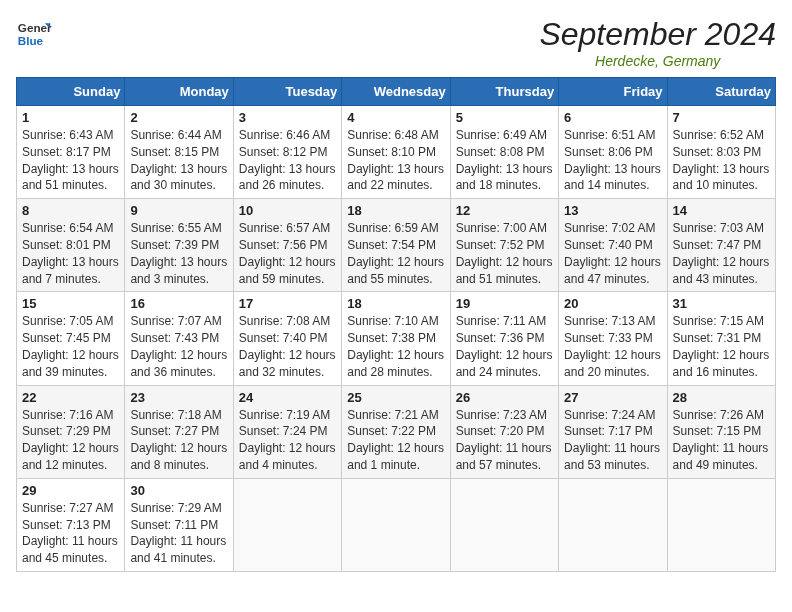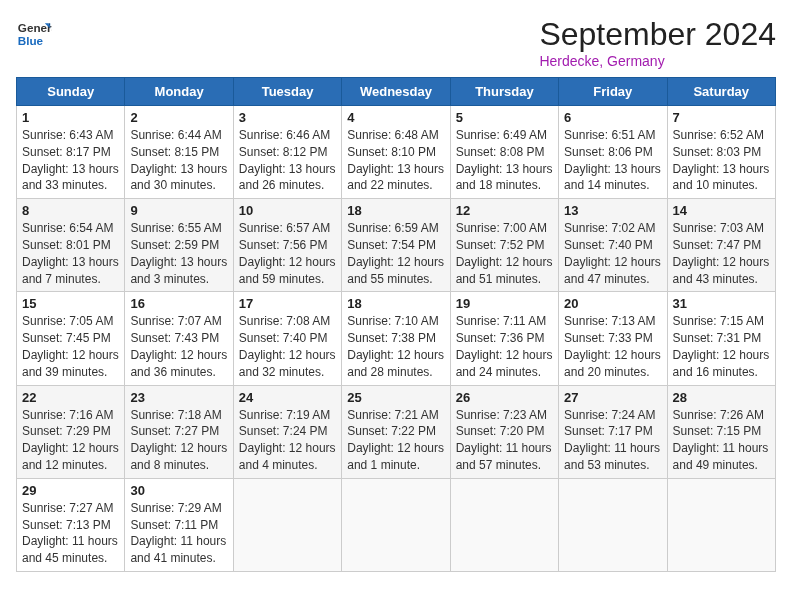--- a/index.html
+++ b/index.html
@@ -19,41 +19,42 @@
     .logo {
       display: flex;
       align-items: center;
       gap: 4px;
     }
     .logo-icon {
       width: 36px;
       height: 36px;
     }
     .title-area {
-      text-align: left;
+      text-align: center;
+      font-style: italic;
     }
     .month-title {
       font-size: 32px;
       font-weight: normal;
       color: #222;
     }
     .location {
       font-size: 14px;
-      color: #a21caf;
+      color: #4d7c0f;
     }
     .calendar {
       width: 100%;
       border-collapse: collapse;
       font-size: 11px;
     }
     .calendar th {
       background: #2a6db5;
       color: #fff;
       padding: 6px 4px;
-      text-align: center;
+      text-align: right;
       font-size: 13px;
       font-weight: bold;
       border: 1px solid #1a5a9a;
     }
     .calendar td {
       vertical-align: top;
       padding: 4px 5px;
       border: 1px solid #ccc;
       width: 108px;
       min-height: 70px;
@@ -108,21 +109,21 @@
       <th>Saturday</th>
     </tr>
   </thead>
   <tbody id="calendar-body">
   <tr>
         <td>
         <span class="day-num">1</span>
         <div class="day-info">
           <span>Sunrise: 6:43 AM</span><br>
           <span>Sunset: 8:17 PM</span><br>
-          <span>Daylight: 13 hours and 33 minutes.</span>
+          <span>Daylight: 13 hours and 51 minutes.</span>
         </div>
       </td>
         <td>
         <span class="day-num">2</span>
         <div class="day-info">
           <span>Sunrise: 6:44 AM</span><br>
           <span>Sunset: 8:15 PM</span><br>
           <span>Daylight: 13 hours and 30 minutes.</span>
         </div>
       </td>
@@ -173,21 +174,21 @@
         <div class="day-info">
           <span>Sunrise: 6:54 AM</span><br>
           <span>Sunset: 8:01 PM</span><br>
           <span>Daylight: 13 hours and 7 minutes.</span>
         </div>
       </td>
         <td>
         <span class="day-num">9</span>
         <div class="day-info">
           <span>Sunrise: 6:55 AM</span><br>
-          <span>Sunset: 2:59 PM</span><br>
+          <span>Sunset: 7:39 PM</span><br>
           <span>Daylight: 13 hours and 3 minutes.</span>
         </div>
       </td>
         <td>
         <span class="day-num">10</span>
         <div class="day-info">
           <span>Sunrise: 6:57 AM</span><br>
           <span>Sunset: 7:56 PM</span><br>
           <span>Daylight: 12 hours and 59 minutes.</span>
         </div>

